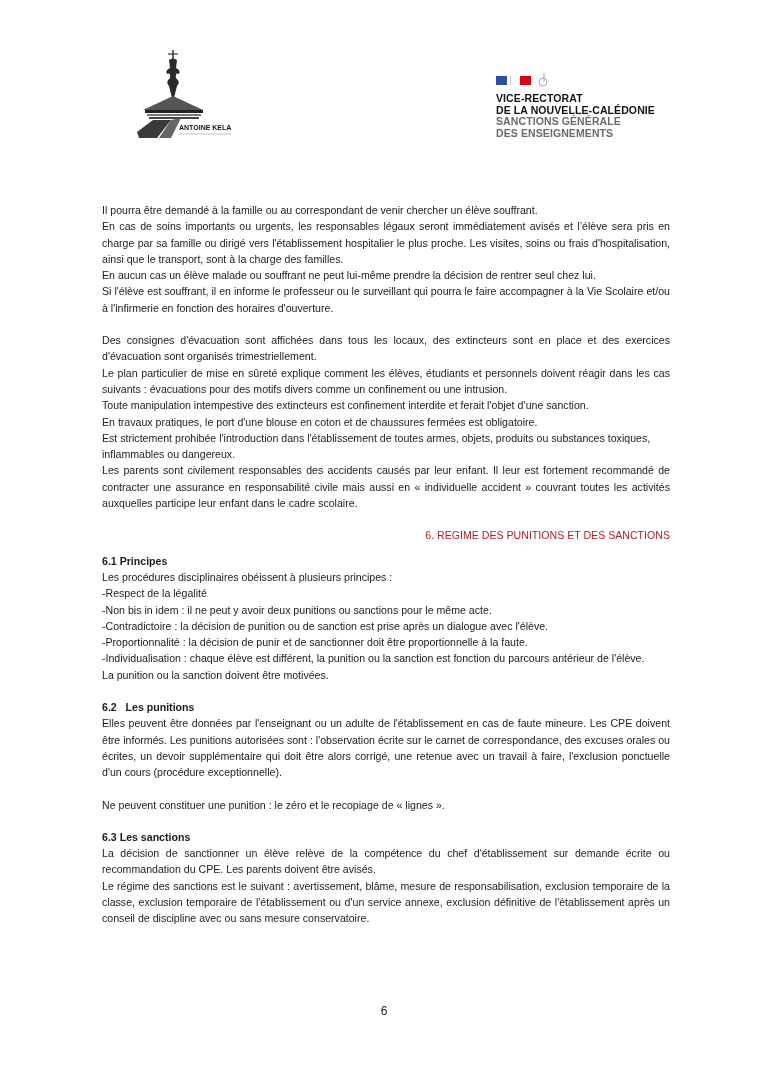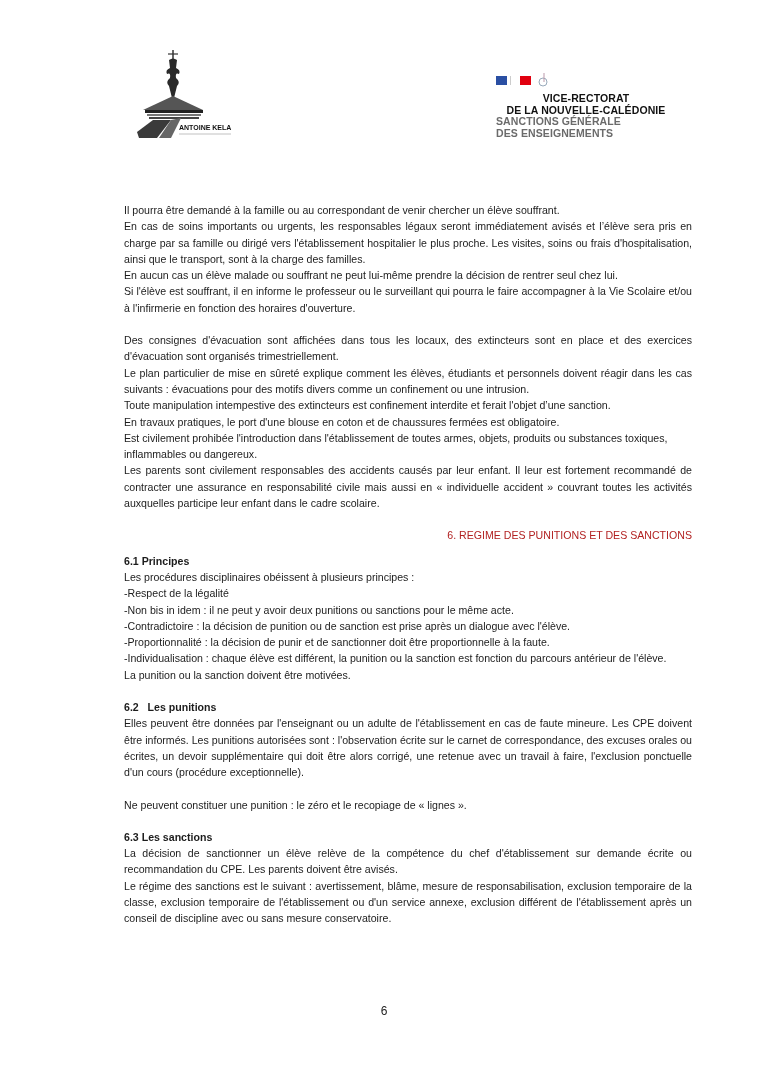--- a/index.html
+++ b/index.html
@@ -6,24 +6,24 @@
   body { width: 768px; height: 1086px; position: relative; overflow: hidden;
          font-family: "Liberation Sans", sans-serif; color: #1a1a1a; }
   .logo-left { position: absolute; left: 135px; top: 48px; width: 100px; height: 100px; }
   .logo-right { position: absolute; left: 496px; top: 72px; width: 180px; }
   .flag-row { display: flex; align-items: center; gap: 3px; height: 16px; margin-left: 0; }
   .flag-blue { width: 11px; height: 9px; background: #2a4fa3; }
   .flag-red { width: 11px; height: 9px; background: #e1000f; }
   .marianne { width: 6px; height: 9px; background: #ffffff; border-left: 1px solid #ccc; }
   .academy-icon { width: 10px; height: 14px; margin-left: 4px; }
   .rect-line { font-family: "Liberation Sans", sans-serif; font-weight: bold; font-size: 10.5px; line-height: 11.5px; letter-spacing: 0.1px; }
-  .rect-line.dark { color: #111; text-align: center; }
+  .rect-line.dark { color: #111; }
   .rect-line.grey { color: #6b6b6b; }
 
-  .content { position: absolute; left: 124px; top: 202px; width: 568px;
+  .content { position: absolute; left: 102px; top: 202px; width: 568px;
              font-family: "Liberation Sans", sans-serif; font-size: 10.6px; line-height: 16.3px; color: #1c1c1c; }
   .content p { margin: 0; }
   .justify { text-align: justify; }
   .gap { height: 16px; }
   .sub-head { font-weight: bold; }
   .sec-head { color: #b22222; text-align: right; }
   .page-number { position: absolute; left: 0; width: 768px; top: 1004px; text-align: center;
                  font-family: "Liberation Sans", sans-serif; font-size: 12px; color: #222; }
 </style>
 </head>
@@ -66,21 +66,21 @@
   <p>Il pourra être demandé à la famille ou au correspondant de venir chercher un élève souffrant.</p>
   <p class="justify">En cas de soins importants ou urgents, les responsables légaux seront immédiatement avisés et l’élève sera pris en charge par sa famille ou dirigé vers l'établissement hospitalier le plus proche. Les visites, soins ou frais d'hospitalisation, ainsi que le transport, sont à la charge des familles.</p>
   <p>En aucun cas un élève malade ou souffrant ne peut lui-même prendre la décision de rentrer seul chez lui.</p>
   <p class="justify">Si l'élève est souffrant, il en informe le professeur ou le surveillant qui pourra le faire accompagner à la Vie Scolaire et/ou à l'infirmerie en fonction des horaires d'ouverture.</p>
   <div class="gap"></div>
 
   <p class="justify">Des consignes d'évacuation sont affichées dans tous les locaux, des extincteurs sont en place et des exercices d'évacuation sont organisés trimestriellement.</p>
   <p class="justify">Le plan particulier de mise en sûreté explique comment les élèves, étudiants et personnels doivent réagir dans les cas suivants : évacuations pour des motifs divers comme un confinement ou une intrusion.</p>
   <p>Toute manipulation intempestive des extincteurs est confinement interdite et ferait l'objet d’une sanction.</p>
   <p>En travaux pratiques, le port d'une blouse en coton et de chaussures fermées est obligatoire.</p>
-  <p>Est civilement prohibée l'introduction dans l'établissement de toutes armes, objets, produits ou substances toxiques, inflammables ou dangereux.</p>
+  <p>Est strictement prohibée l'introduction dans l'établissement de toutes armes, objets, produits ou substances toxiques, inflammables ou dangereux.</p>
   <p class="justify">Les parents sont civilement responsables des accidents causés par leur enfant. Il leur est fortement recommandé de contracter une assurance en responsabilité civile mais aussi en « individuelle accident » couvrant toutes les activités auxquelles participe leur enfant dans le cadre scolaire.</p>
   <div class="gap"></div>
 
   <p class="sec-head">6. REGIME DES PUNITIONS ET DES SANCTIONS</p>
   <div class="gap" style="height:9px"></div>
 
   <p class="sub-head">6.1 Principes</p>
   <p>Les procédures disciplinaires obéissent à plusieurs principes :</p>
   <p>-Respect de la légalité</p>
   <p>-Non bis in idem : il ne peut y avoir deux punitions ou sanctions pour le même acte.</p>
@@ -91,16 +91,16 @@
   <div class="gap"></div>
 
   <p class="sub-head" style="white-space:pre">6.2   Les punitions</p>
   <p class="justify">Elles peuvent être données par l'enseignant ou un adulte de l'établissement en cas de faute mineure. Les CPE doivent être informés. Les punitions autorisées sont : l'observation écrite sur le carnet de correspondance, des excuses orales ou écrites, un devoir supplémentaire qui doit être alors corrigé, une retenue avec un travail à faire, l'exclusion ponctuelle d'un cours (procédure exceptionnelle).</p>
   <div class="gap"></div>
   <p>Ne peuvent constituer une punition : le zéro et le recopiage de « lignes ».</p>
   <div class="gap"></div>
 
   <p class="sub-head">6.3 Les sanctions</p>
   <p class="justify">La décision de sanctionner un élève relève de la compétence du chef d'établissement sur demande écrite ou recommandation du CPE. Les parents doivent être avisés.</p>
-  <p class="justify">Le régime des sanctions est le suivant : avertissement, blâme, mesure de responsabilisation, exclusion temporaire de la classe, exclusion temporaire de l'établissement ou d'un service annexe, exclusion différent de l'établissement après un conseil de discipline avec ou sans mesure conservatoire.</p>
+  <p class="justify">Le régime des sanctions est le suivant : avertissement, blâme, mesure de responsabilisation, exclusion temporaire de la classe, exclusion temporaire de l'établissement ou d'un service annexe, exclusion définitive de l'établissement après un conseil de discipline avec ou sans mesure conservatoire.</p>
 </div>
 
 <div class="page-number">6</div>
 
 </body></html>

